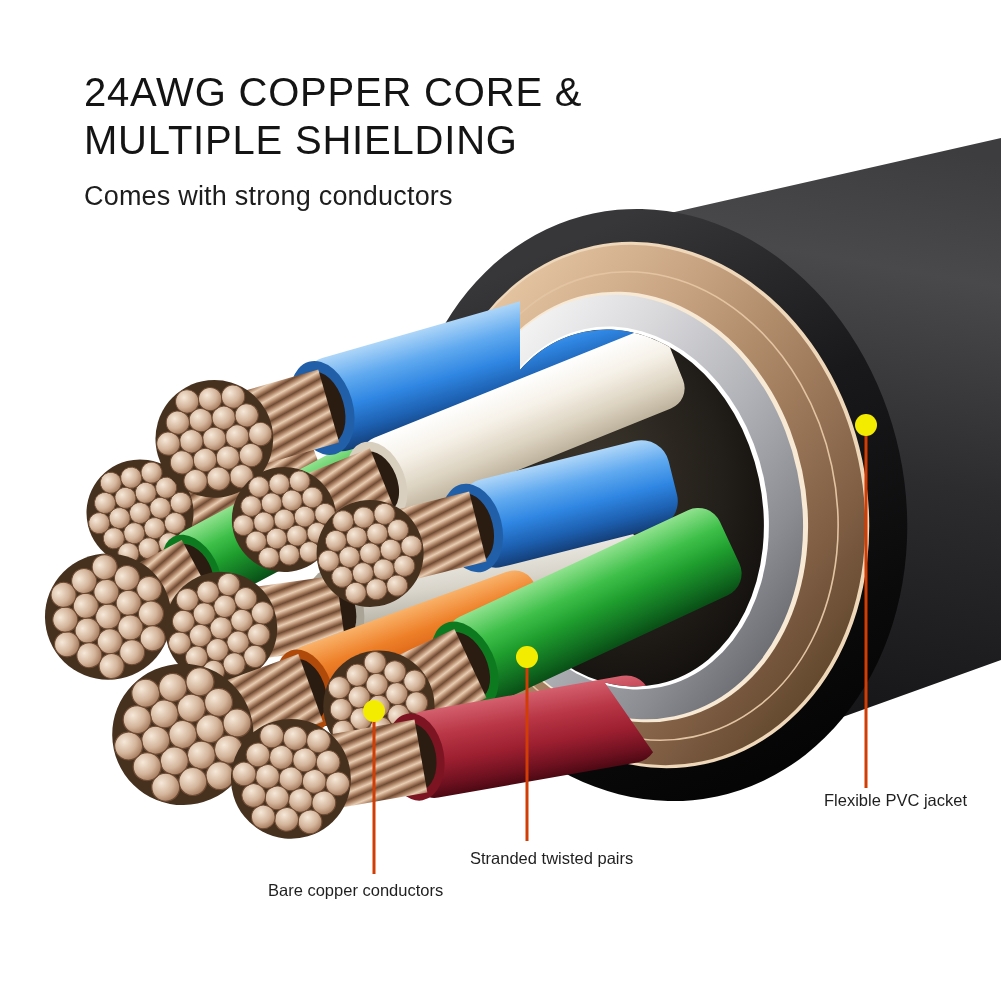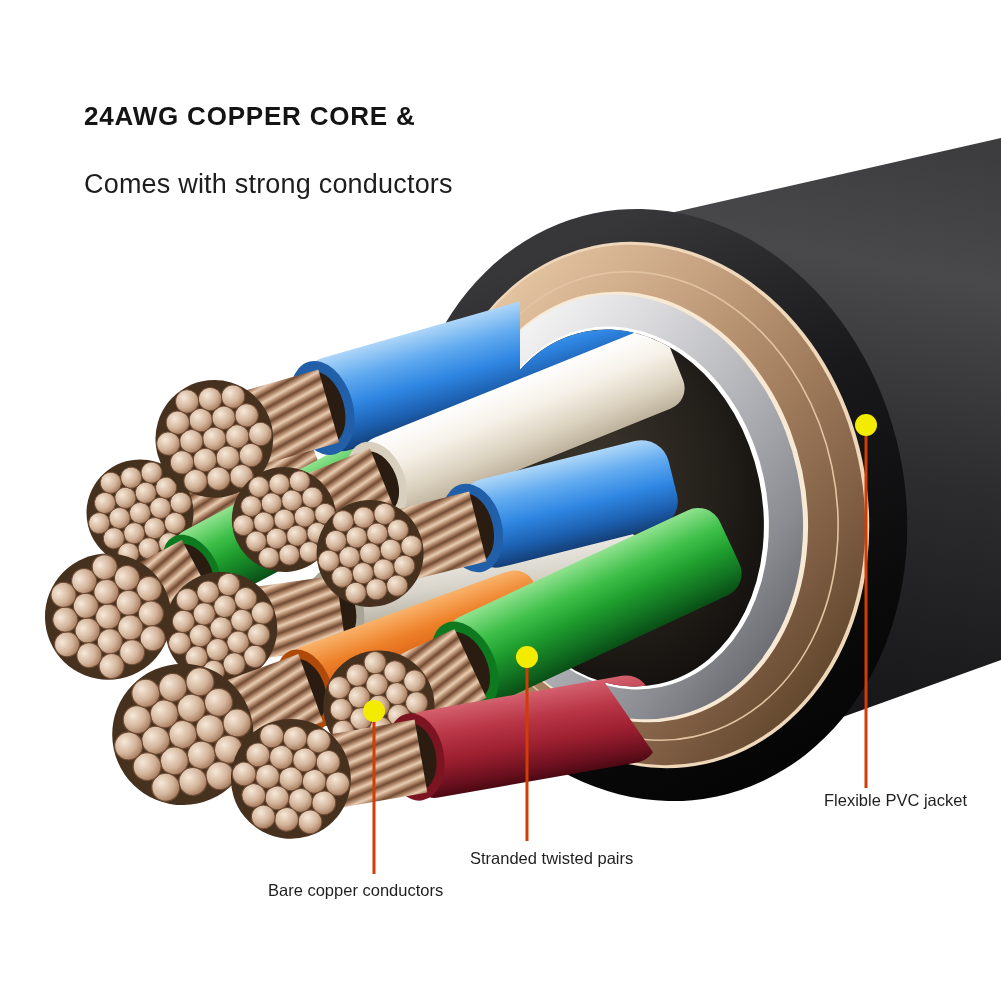--- a/index.html
+++ b/index.html
@@ -1,31 +1,32 @@
 <!DOCTYPE html>
 <html><head>
 <meta charset="utf-8">
 <style>
   html,body{margin:0;padding:0;background:#fff;}
   .stage{position:relative;width:1001px;height:1001px;background:#ffffff;overflow:hidden;
          font-family:"Liberation Sans",sans-serif;}
   .scene{position:absolute;left:0;top:0;}
   .heading{position:absolute;left:84px;top:68px;z-index:5;}
-  .title-line{font-size:26px;font-weight:700;letter-spacing:.8px;color:#141414;line-height:48px;margin-top:24px;}
-  .subtitle{margin-top:26px;}
+  .title-line{font-size:40px;font-weight:400;letter-spacing:.8px;color:#141414;line-height:48px;}
+  .subtitle{margin-top:14px;}
   .subtitle-line{font-size:27px;font-weight:400;color:#1d1d1d;line-height:37px;letter-spacing:.2px;}
   .callout-text{font-size:16.5px;}
 </style>
 </head>
 <body>
 
 <div class="stage">
 
   <div class="heading">
     <div class="title-line">24AWG COPPER CORE &amp;</div>
+    <div class="title-line">MULTIPLE SHIELDING</div>
     <div class="subtitle">
       <div class="subtitle-line">Comes with strong conductors</div>
     </div>
   </div>
 
   <svg class="scene" width="1001" height="1001" viewBox="0 0 1001 1001">
     <defs>
       <linearGradient id="gBody" gradientUnits="userSpaceOnUse" x1="770" y1="120" x2="650" y2="800">
         <stop offset="0" stop-color="#3d3d40"></stop>
         <stop offset="0.18" stop-color="#49494c"></stop>

